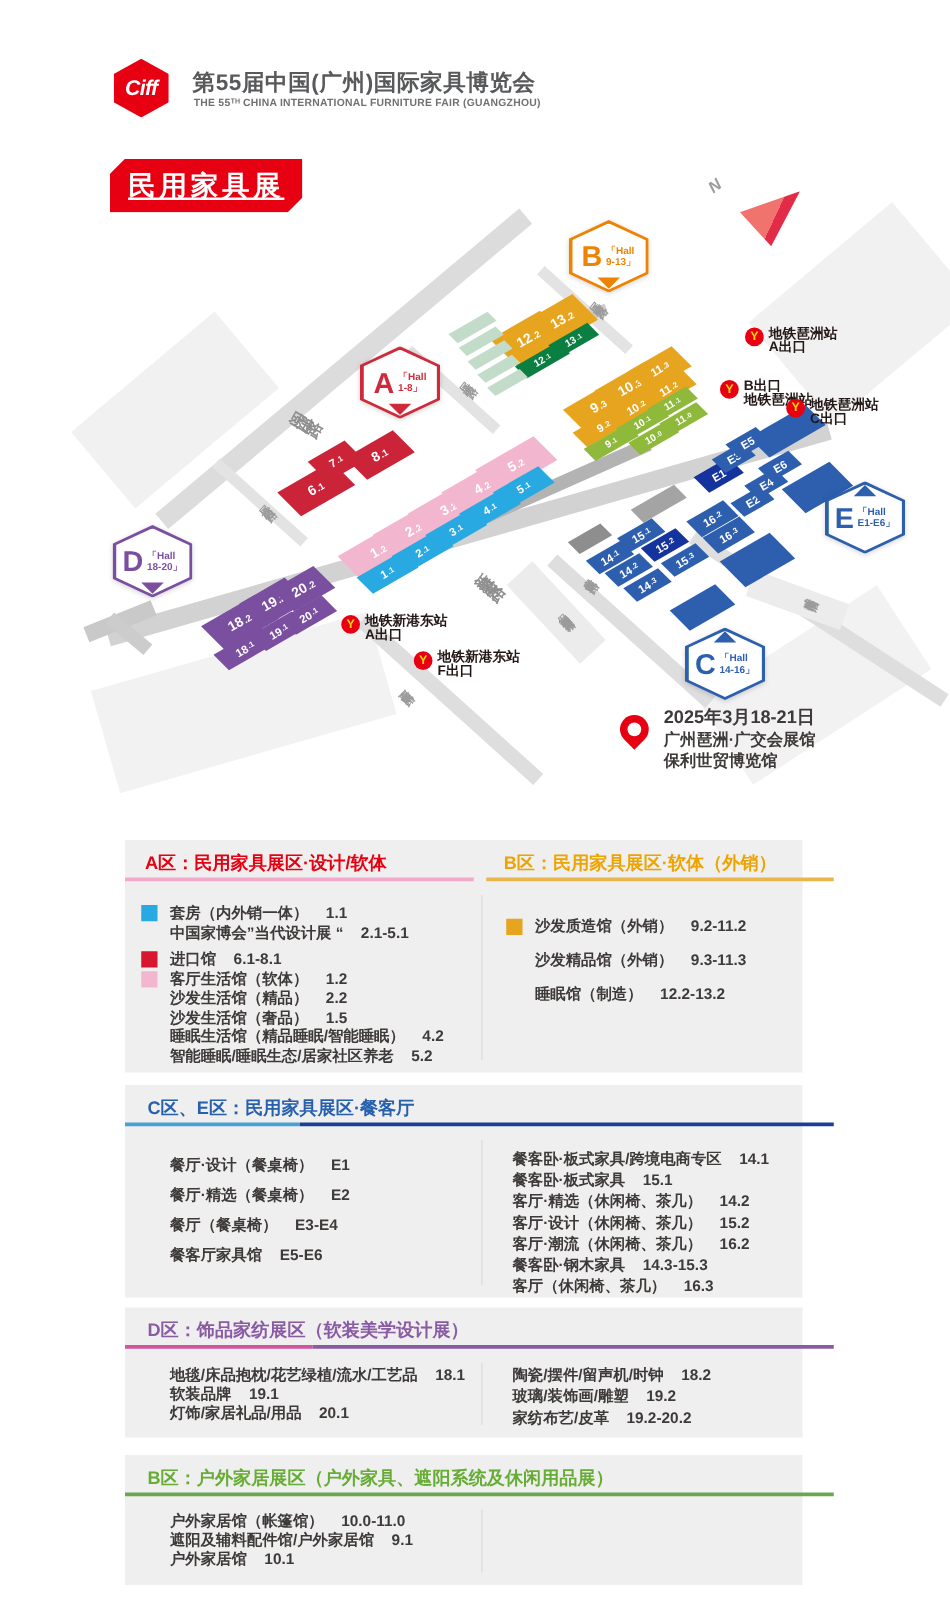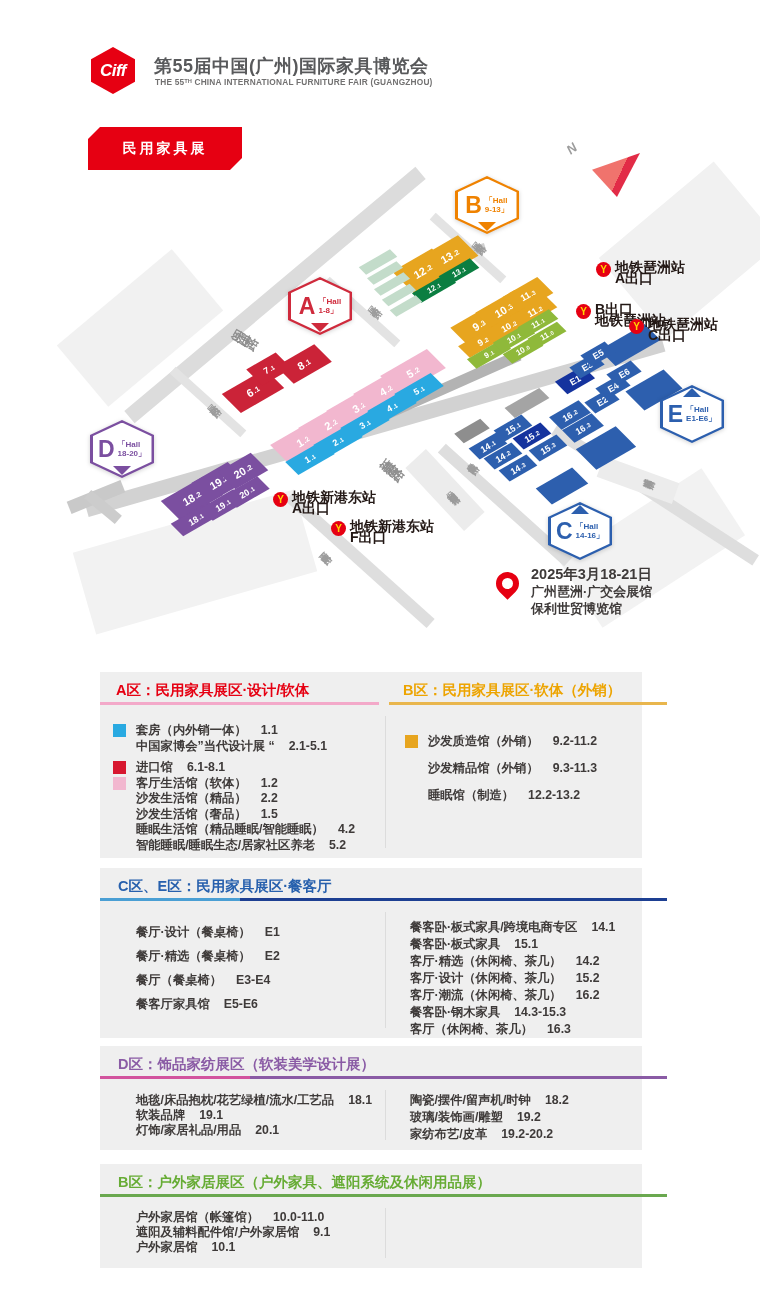--- a/index.html
+++ b/index.html
@@ -7,35 +7,35 @@
   #page{position:relative;width:760px;height:1291px;background:#fff;overflow:hidden;}
 
   
   #ciff-logo{position:absolute;left:88px;top:47px;width:50px;height:47px;background:#e60012;
     clip-path:polygon(50% 0,94% 26%,94% 74%,50% 100%,6% 74%,6% 26%);
     display:flex;align-items:center;justify-content:center;color:#fff;
     font-style:italic;font-weight:900;font-size:17px;letter-spacing:-.5px;}
   #title-zh{position:absolute;left:154px;top:54px;font-size:18px;font-weight:900;color:#58595b;letter-spacing:.5px;white-space:nowrap;}
   #title-en{position:absolute;left:155px;top:77px;font-size:8.3px;font-weight:700;color:#727171;letter-spacing:.2px;white-space:nowrap;}
   #banner{position:absolute;left:88px;top:127px;width:154px;height:43px;background:#e60012;color:#fff;
-    display:flex;align-items:center;justify-content:center;font-size:14px;font-weight:800;letter-spacing:3px;
-    clip-path:polygon(12px 0,100% 0,100% calc(100% - 12px),calc(100% - 12px) 100%,0 100%,0 12px);}
+    display:flex;align-items:center;justify-content:center;font-size:22px;font-weight:800;letter-spacing:3px;
+    clip-path:polygon(12px 0,100% 0,100% calc(100% - 12px),calc(100% - 12px) 100%,0 100%,0 12px);text-decoration:underline;}
 
   
   #map{position:absolute;inset:0;}
   .band,.building{position:absolute;}
   .hall{position:absolute;}
   .hall>span{display:flex;align-items:center;justify-content:center;width:100%;height:100%;
     transform:skewX(-15deg);color:#fff;font-weight:800;white-space:nowrap;}
   .hall>span i{font-style:normal;font-size:.68em;margin-left:1px;}
   .rlabel{position:absolute;writing-mode:vertical-rl;text-orientation:upright;font-weight:700;white-space:nowrap;}
   .metro{position:absolute;display:flex;gap:4px;align-items:flex-start;}
   .micon{width:15px;height:15px;border-radius:50%;background:#e60012;color:#ffd400;
     display:flex;align-items:center;justify-content:center;font-weight:900;font-size:10px;flex:0 0 auto;}
-  .mtext{font-size:14px;line-height:11px;font-weight:800;color:#231815;white-space:nowrap;}
+  .mtext{font-size:11px;line-height:11px;font-weight:800;color:#231815;white-space:nowrap;}
   .badge{position:absolute;width:64px;height:58px;transform:translate(-50%,-50%);filter:drop-shadow(0 1px 2px rgba(0,0,0,.18));}
   .hexb,.hexw{position:absolute;clip-path:polygon(50% 0,100% 26%,100% 74%,50% 100%,0 74%,0 26%);}
   .hexb{inset:0;}
   .hexw{inset:2.5px;background:#fff;}
   .bcontent{position:absolute;inset:0;display:flex;align-items:center;justify-content:center;gap:3px;}
   .bletter{font-size:23px;font-weight:900;line-height:1;}
   .blines{font-size:8px;font-weight:800;line-height:9px;white-space:nowrap;}
   .ptr{position:absolute;left:50%;transform:translateX(-50%);width:0;height:0;
     border-left:9px solid transparent;border-right:9px solid transparent;}
   #compass-n{position:absolute;left:567px;top:141px;font-size:13px;font-weight:800;font-style:italic;color:#9c9c9c;transform:rotate(-38deg);}

